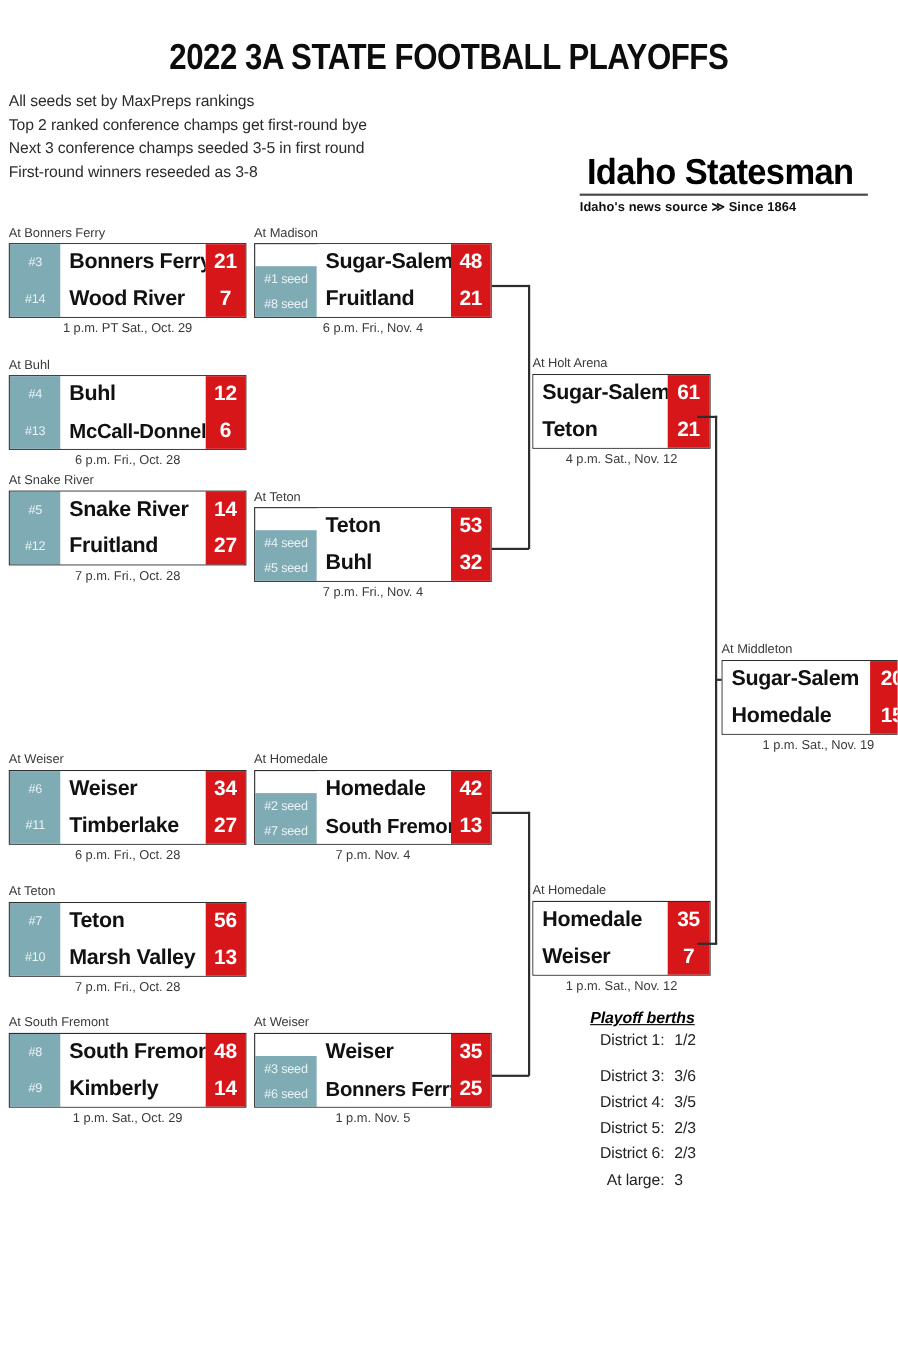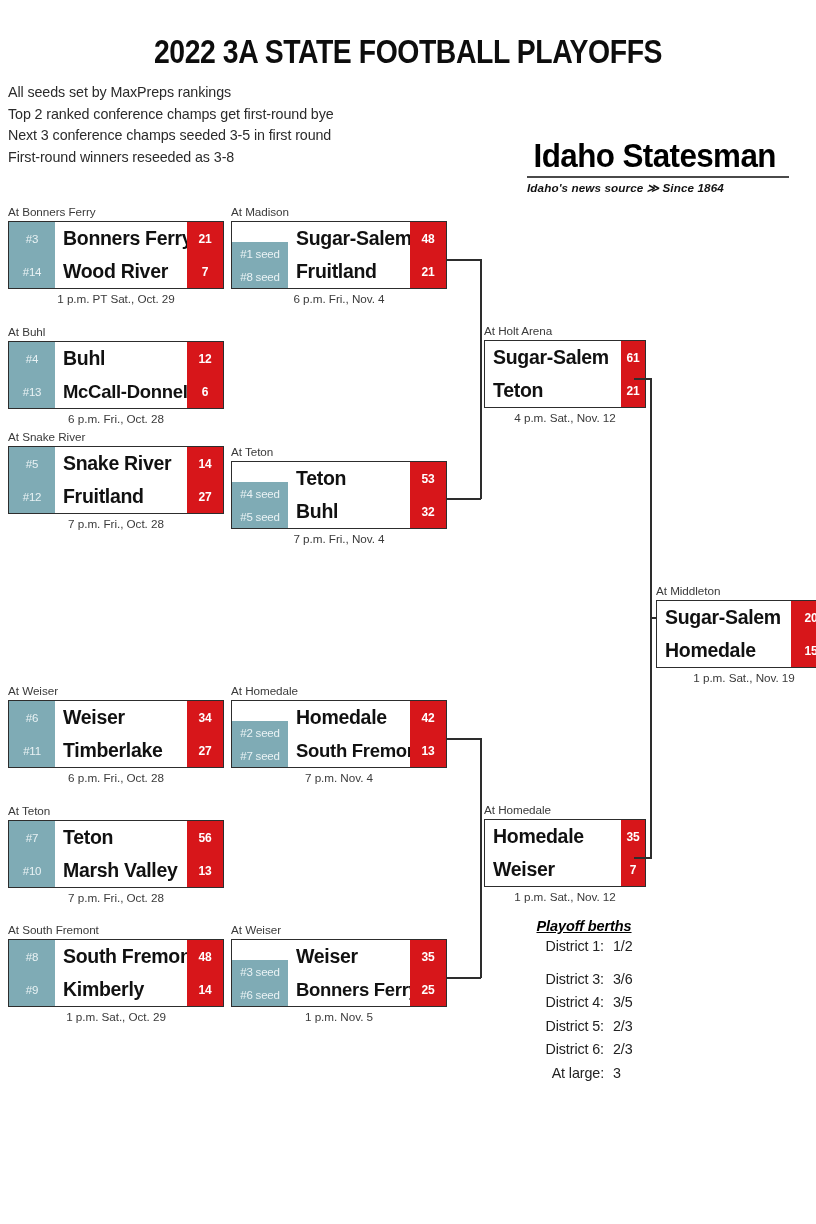--- a/index.html
+++ b/index.html
@@ -61,21 +61,20 @@
     transform: scaleX(0.95);
     line-height: 34px;
   }
   .masthead-rule {
     height: 2px;
     background: #4a4a4a;
     margin: 3px 0 3px 0;
   }
   .masthead-tag {
     font-family: "Liberation Sans Narrow", "Liberation Sans", sans-serif;
-    font-style: italic;
     font-weight: bold;
     font-size: 11.7px;
     color: #111;
     letter-spacing: 0.1px;
   }
 
   
   .matchup {
     position: absolute;
     box-sizing: border-box;
@@ -142,21 +141,21 @@
     flex: 0 0 auto;
     box-sizing: border-box;
   }
   .score-cell {
     flex: 1 1 50%;
     display: flex;
     align-items: center;
     justify-content: center;
     font-family: "Liberation Sans Narrow", "Liberation Sans", sans-serif;
     font-weight: bold;
-    font-size: 12px;
+    font-size: 19px;
     color: #ffffff;
     letter-spacing: -0.2px;
   }
   .gametime {
     font-size: 11.7px;
     color: #3a3a3a;
     line-height: 15px;
     margin-top: 2px;
     white-space: nowrap;
     letter-spacing: -0.05px;
@@ -166,21 +165,21 @@
   
   .r1 { width: 216px; }
   .r1 .seed-col  { width: 46px; }
   .r1 .score-col { width: 36px; }
 
   .r2 { width: 216px; }
   .r2 .seed-col  { width: 56px; margin-top: 20px; }
   .r2 .score-col { width: 36px; }
 
   .r3 { width: 162px; margin-left: 12px; }
-  .r3 .score-col { width: 24px; }
+  .r3 .score-col { width: 38px; }
 
   .r4 { width: 176px; }
   .r4 .score-col { width: 40px; }
 
   
   .conn {
     position: absolute;
     background: #2d2d2d;
   }
   .conn-h { height: 1.5px; }

